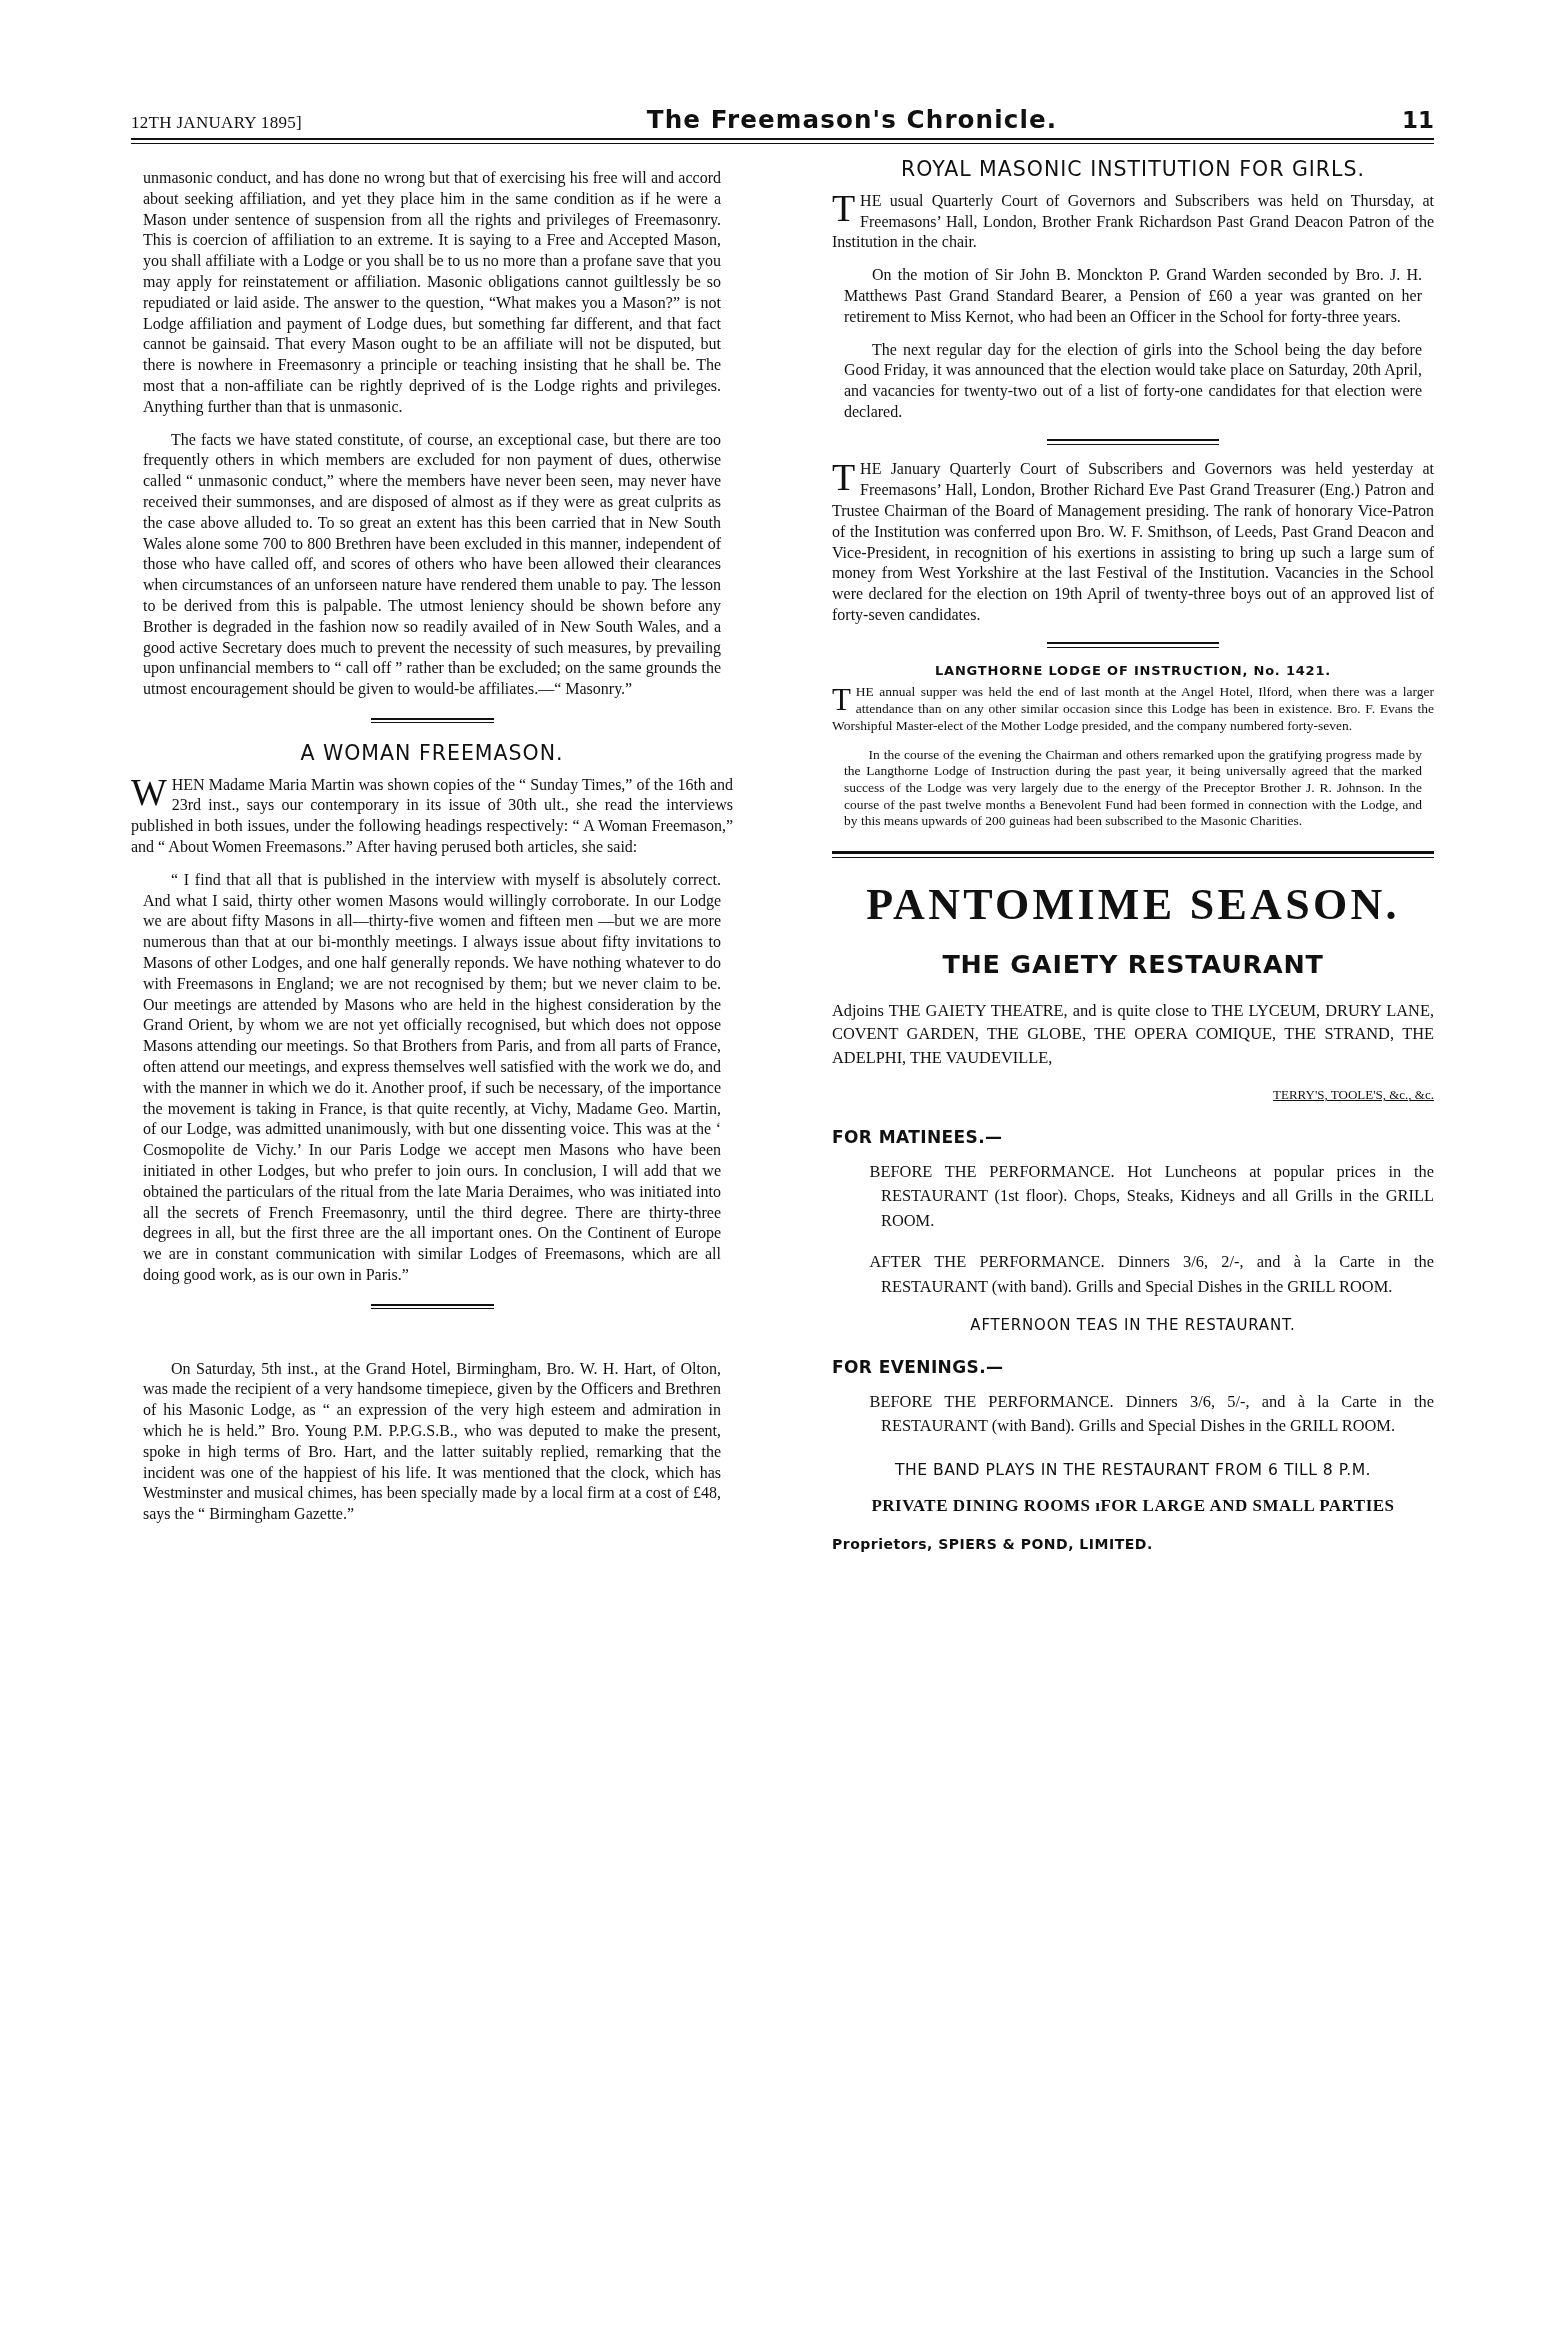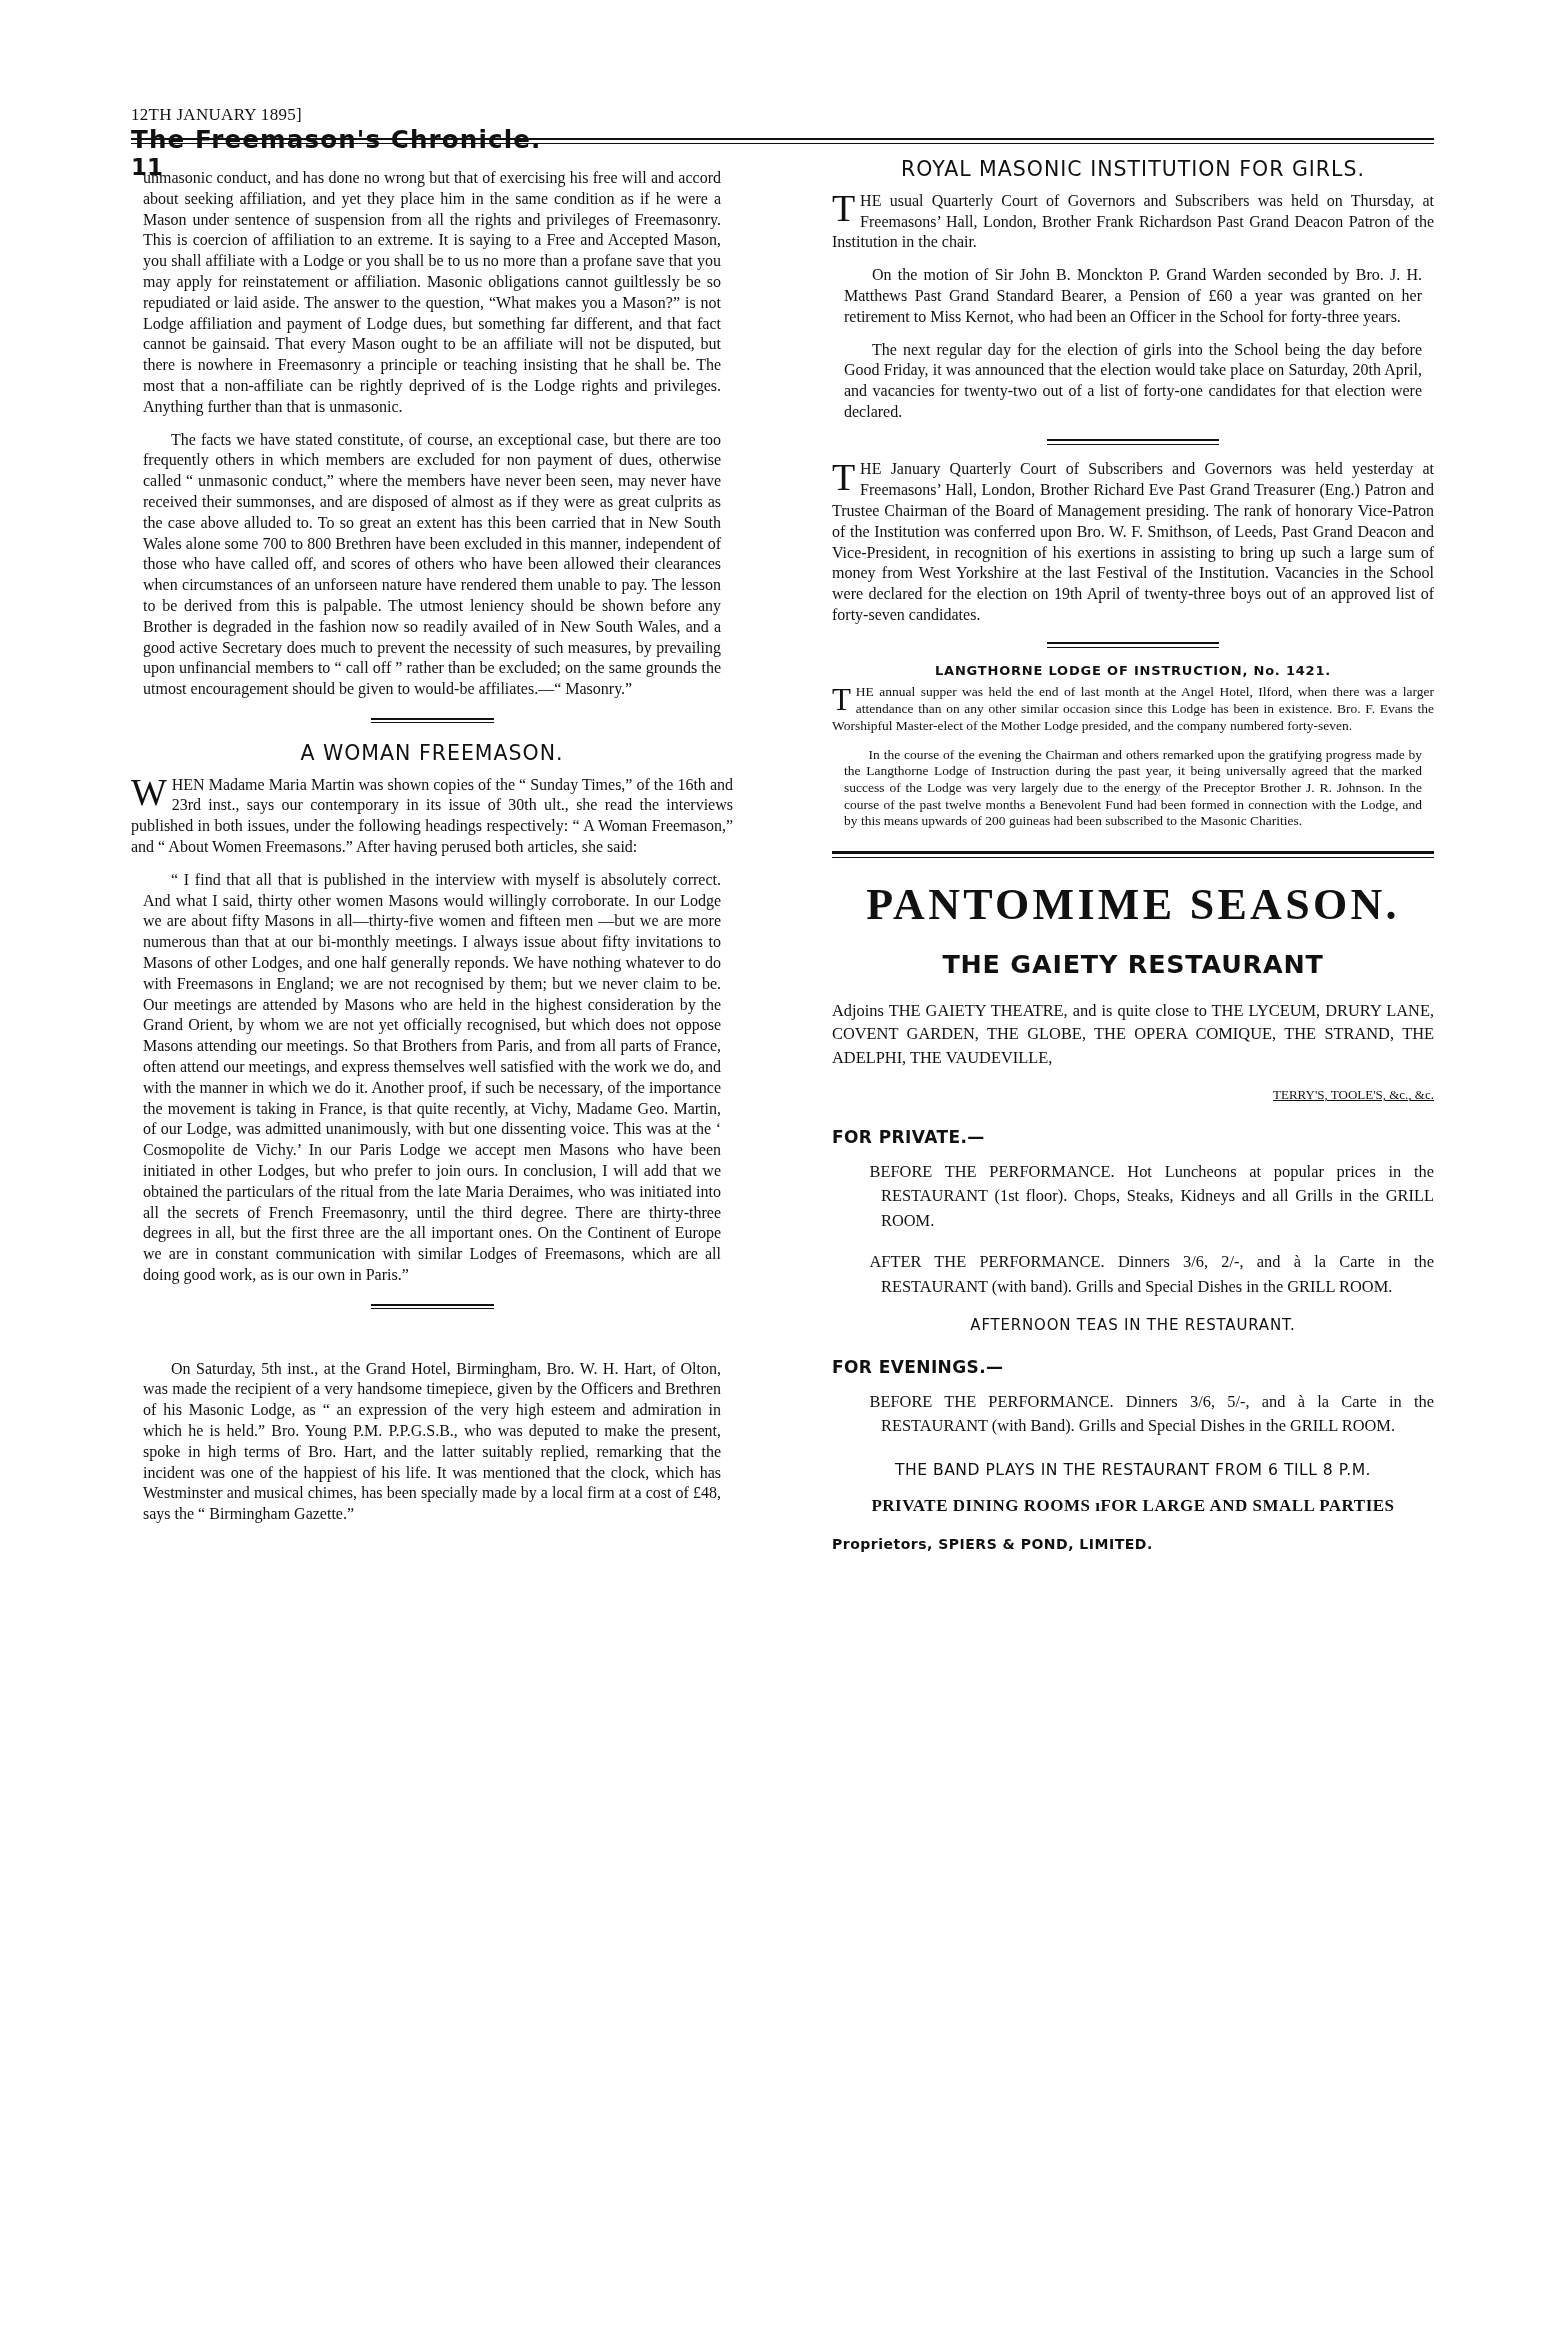--- a/index.html
+++ b/index.html
@@ -22,21 +22,20 @@
   }
   
   .masthead {
     position: absolute;
     left: 131px;
     top: 105px;
     width: 1303px;
     display: flex;
     align-items: baseline;
     justify-content: space-between;
-    flex-direction: column;
   }
   .masthead-left {
     font-family: "Liberation Serif", serif;
     font-size: 17px;
     letter-spacing: 0.3px;
     white-space: nowrap;
   }
   .masthead-center {
     font-family: "DejaVu Sans", sans-serif;
     font-size: 24.6px;
@@ -277,21 +276,21 @@
     </div>
 
     <div class="rule-full"></div>
 
     <div class="ad">
       <div class="ad-title">PANTOMIME SEASON.</div>
       <div class="ad-sub">THE GAIETY RESTAURANT</div>
       <p class="ad-intro">Adjoins THE GAIETY THEATRE, and is quite close to THE LYCEUM, DRURY LANE, COVENT GARDEN, THE GLOBE, THE OPERA COMIQUE, THE STRAND, THE ADELPHI, THE VAUDEVILLE,</p>
       <p class="ad-intro-last">TERRY'S, TOOLE'S, &amp;c., &amp;c.</p>
 
-      <div class="ad-head">FOR PRIVATE.—</div>
+      <div class="ad-head">FOR MATINEES.—</div>
       <p class="ad-item">BEFORE THE PERFORMANCE. Hot Luncheons at popular prices in the RESTAURANT (1st floor). Chops, Steaks, Kidneys and all Grills in the GRILL ROOM.</p>
       <p class="ad-item">AFTER THE PERFORMANCE. Dinners 3/6, 2/-, and à la Carte in the RESTAURANT (with band). Grills and Special Dishes in the GRILL ROOM.</p>
       <div class="ad-center">AFTERNOON TEAS IN THE RESTAURANT.</div>
 
       <div class="ad-head">FOR EVENINGS.—</div>
       <p class="ad-item">BEFORE THE PERFORMANCE. Dinners 3/6, 5/-, and à la Carte in the RESTAURANT (with Band). Grills and Special Dishes in the GRILL ROOM.</p>
 
       <div class="ad-band">THE BAND PLAYS IN THE RESTAURANT FROM 6 TILL 8 P.M.</div>
       <div class="ad-private">PRIVATE DINING ROOMS ıFOR LARGE AND SMALL PARTIES</div>
       <div class="ad-prop">Proprietors, SPIERS &amp; POND, LIMITED.</div>

